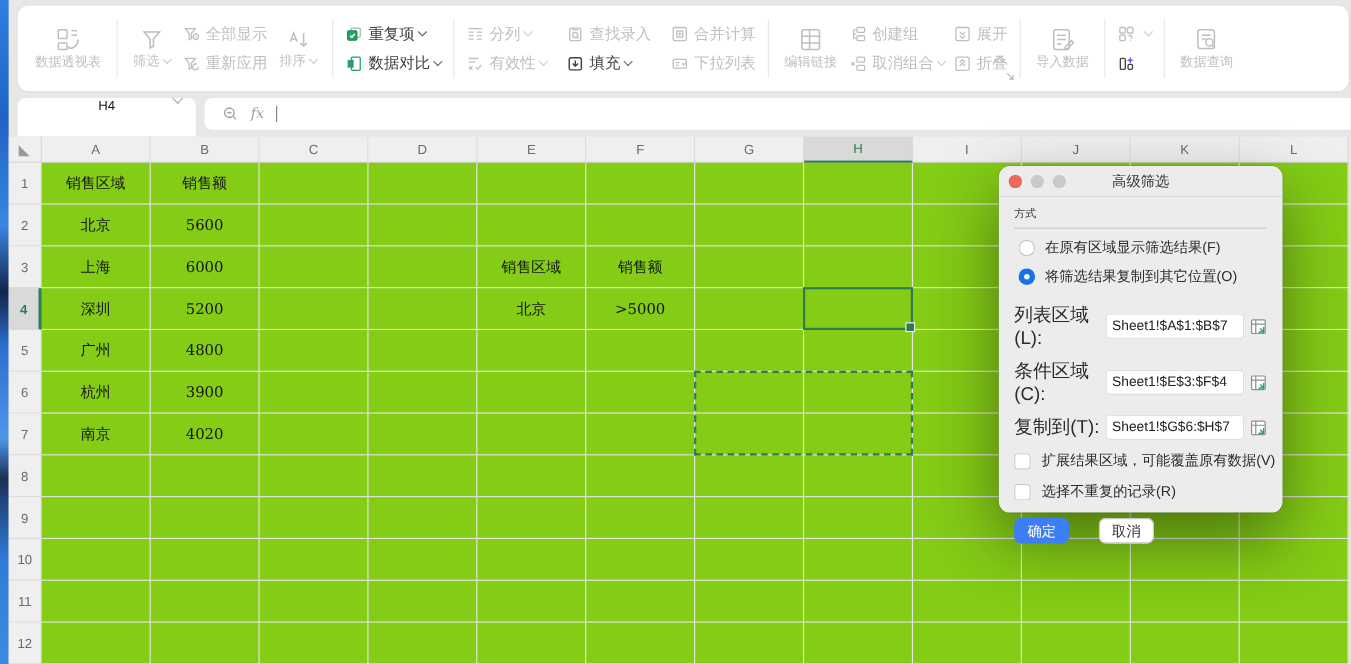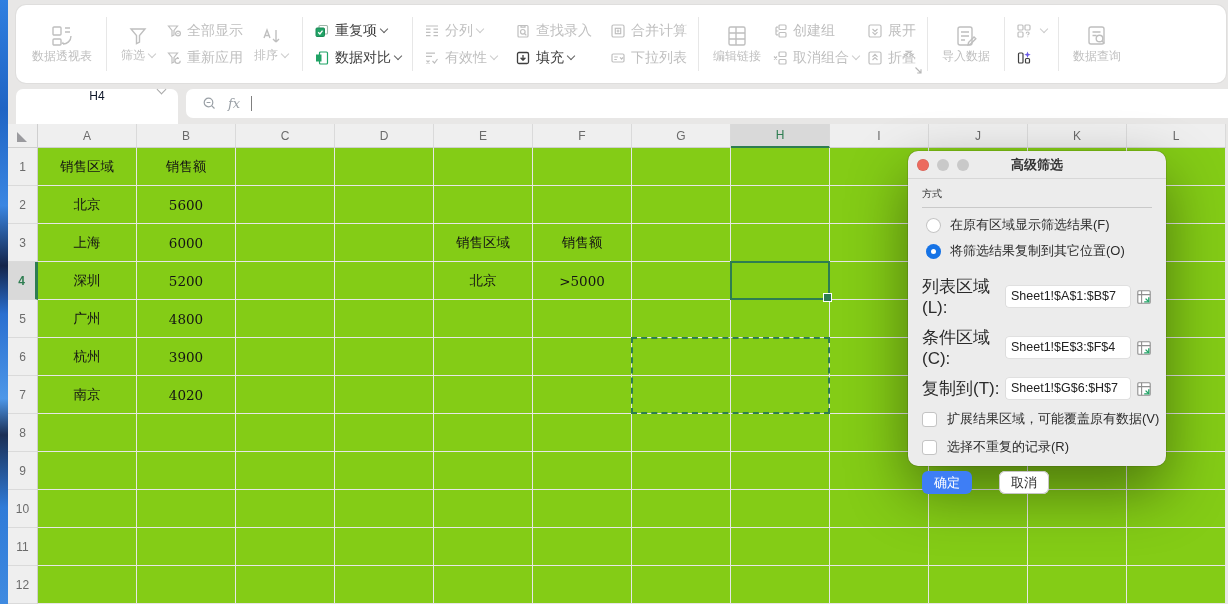--- a/index.html
+++ b/index.html
@@ -63,21 +63,21 @@
   .dash-range{position:absolute;left:623px;top:213px;width:199px;height:77px;box-sizing:border-box;
     border:2px dashed #2e7d51}
 
   
   .dialog{position:absolute;left:900px;top:151px;width:258px;height:315px;background:#ececec;border-radius:10px;
     box-shadow:0 25px 60px rgba(0,0,0,.42),0 0 0 .6px rgba(0,0,0,.18);font-size:13px;color:#2b2b2b;z-index:30}
   .dlg-titlebar{height:27px;display:flex;align-items:center;gap:8px;padding:0 9px;position:relative;
     border-bottom:1px solid #d7d7d7}
   .light{width:12px;height:12px;border-radius:50%;background:#c9c9c9;flex:none}
   .light.red{background:#ec6a5e;box-shadow:inset 0 0 0 .5px rgba(0,0,0,.12)}
-  .dlg-title{position:absolute;left:0;right:0;text-align:center;font-size:13px;font-weight:700;color:#333}
+  .dlg-title{position:absolute;left:0;right:0;text-align:center;font-size:13px;font-weight:400;color:#333}
   .dlg-body{padding:6px 14px 0 14px}
   .sect-label{font-size:10px;color:#333;margin-top:2px}
   .sect-line{border:none;border-top:1px solid #c9c9c9;margin:6px 0 8px 0}
   .radio-row{display:flex;align-items:center;gap:9px;margin:8px 0 8px 4px}
   .radio{width:15px;height:15px;border-radius:50%;background:#fff;box-shadow:inset 0 0 0 1px #c4c4c4;flex:none;position:relative}
   .radio.checked{background:#1673e6;box-shadow:none}
   .radio.checked::after{content:"";position:absolute;left:5px;top:5px;width:5px;height:5px;border-radius:50%;background:#fff}
   .fields{margin-top:15px}
   .field-row{display:flex;align-items:center;margin:8px 0}
   .f-label{width:84px;flex:none;font-size:17px}

